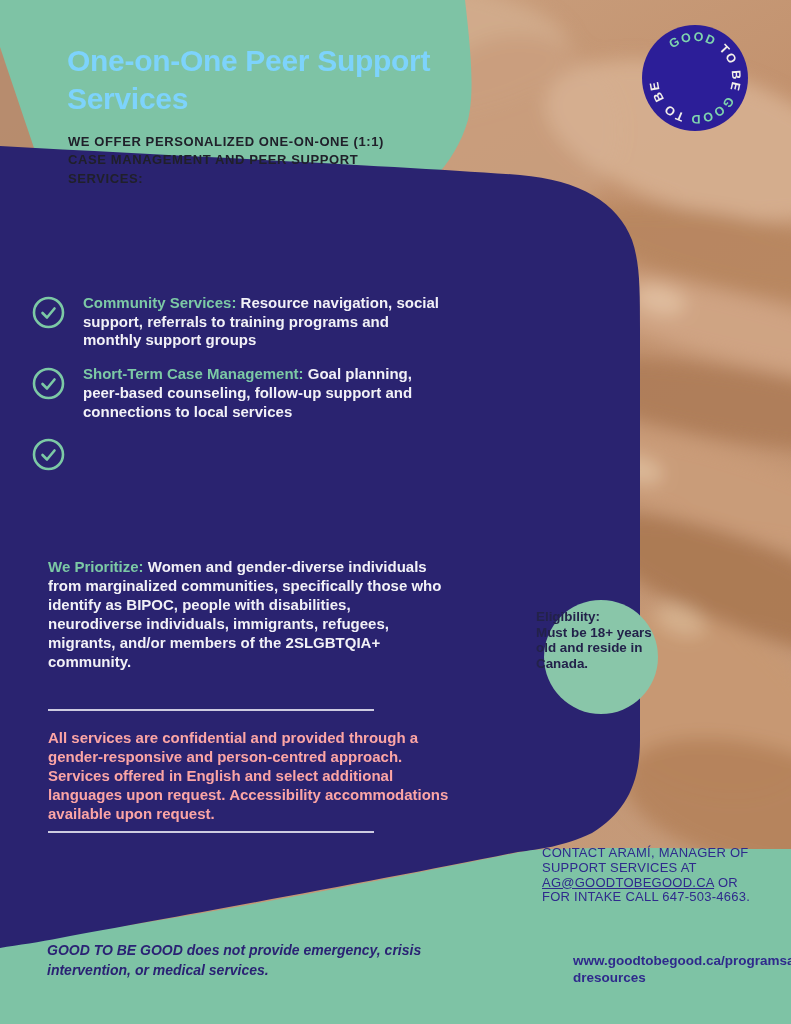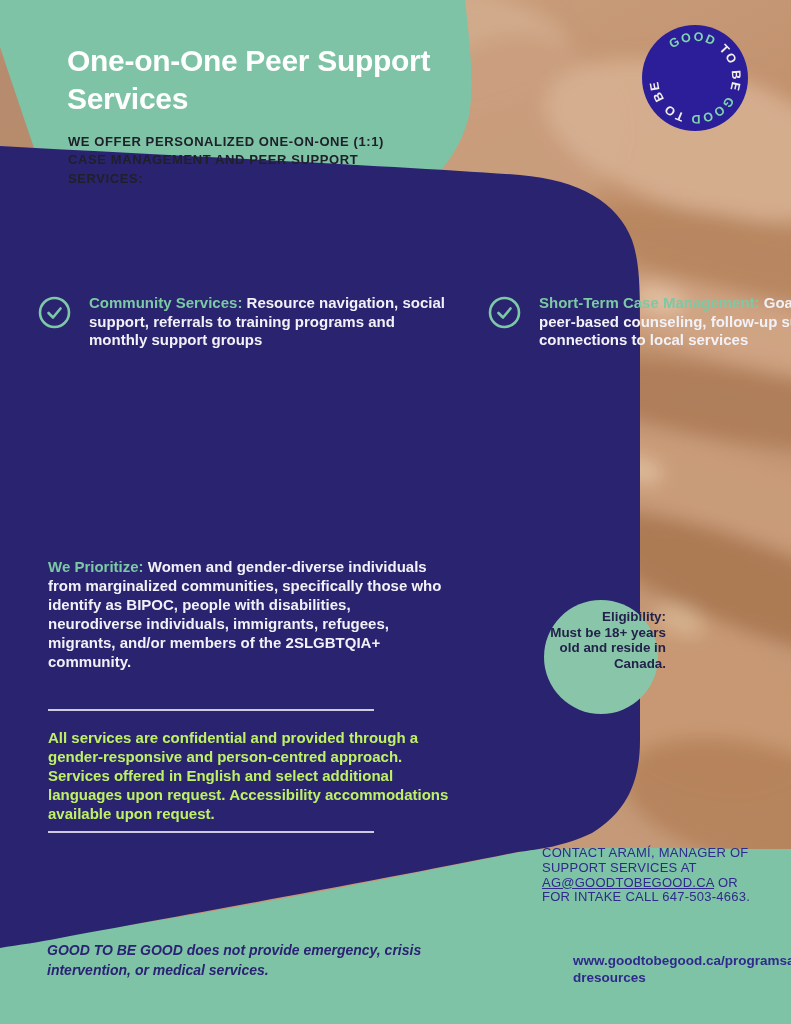--- a/index.html
+++ b/index.html
@@ -6,49 +6,49 @@
   .canvas{
     position:relative;width:791px;height:1024px;overflow:hidden;
     font-family:"Liberation Sans","DejaVu Sans",sans-serif;
     -webkit-font-smoothing:antialiased;
   }
   .bg{position:absolute;inset:0;}
   
   .title{
     position:absolute;left:67px;top:42px;width:420px;
     font-size:30px;line-height:38px;font-weight:800;letter-spacing:-0.3px;
-    color:#ffffff;
+    color:#7dd3fc;
   }
   .subtitle{
     position:absolute;left:68px;top:133px;width:330px;
     font-size:13px;line-height:18.4px;font-weight:700;letter-spacing:0.6px;
     color:#20202a;text-transform:uppercase;
   }
   
-  .services{position:absolute;left:38px;top:294px;width:420px;display:flex;flex-direction:row;gap:31px;}
+  .services{position:absolute;left:32px;top:294px;width:420px;display:flex;flex-direction:column;gap:15px;}
   .service{display:flex;gap:18px;}
   .check-badge{flex:0 0 33px;width:33px;height:33px;margin-top:2px;}
   .service-text{width:368px;font-size:15px;line-height:18.7px;font-weight:700;color:#f2f1f7;}
   .lead{color:#7cc9a5;font-weight:700;}
   
   .priority{
     position:absolute;left:48px;top:557px;width:396px;
     font-size:15px;line-height:19px;font-weight:700;color:#f2f1f7;
   }
   .divider{position:absolute;left:48px;width:326px;height:2px;background:rgba(223,222,236,0.9);}
   .divider-1{top:709px;}
   .divider-2{top:831px;}
   .confidential{
     position:absolute;left:48px;top:729px;width:402px;
-    font-size:15px;line-height:18.9px;font-weight:700;color:#bef264;
+    font-size:15px;line-height:18.9px;font-weight:700;color:#fca5a5;
   }
   
   .eligibility-text{
     position:absolute;left:536px;top:609px;width:130px;
-    text-align:right;font-size:13.4px;line-height:15.6px;font-weight:700;
+    text-align:left;font-size:13.4px;line-height:15.6px;font-weight:700;
     color:#23224a;
   }
   
   .disclaimer{
     position:absolute;left:47px;top:941px;width:430px;
     font-size:14px;line-height:19.5px;font-weight:700;font-style:italic;
     color:#2a2274;
   }
   .contact{
     position:absolute;left:542px;top:846px;width:242px;

